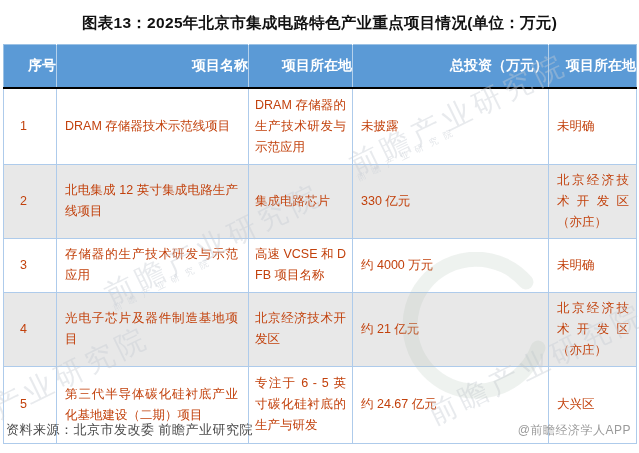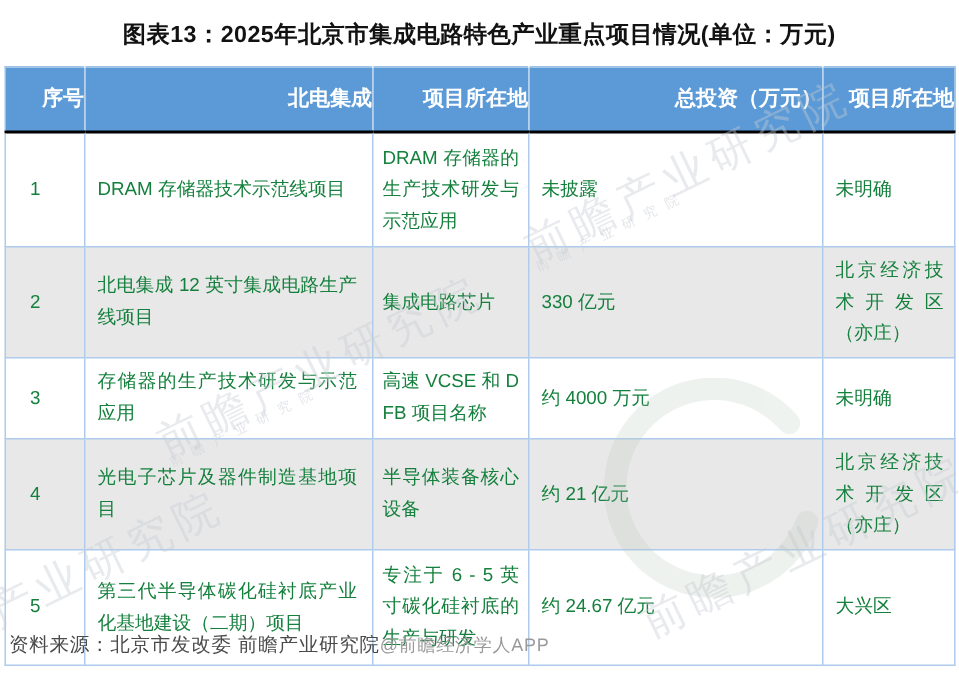--- a/index.html
+++ b/index.html
@@ -39,21 +39,21 @@
     height: 42px;
     border-right: 1px solid rgba(255,255,255,0.55);
     border-bottom: 2px solid #000000;
     text-align: right;
     vertical-align: middle;
     padding: 0;
   }
   thead th:last-child { border-right: none; }
   tbody td {
     font-size: 12.5px;
-    color: #15803d;
+    color: #c2410c;
     line-height: 21px;
     vertical-align: middle;
     border: 1px solid #aecbeb;
     background: #ffffff;
     padding: 5px 8px;
     word-break: break-all;
   }
   tbody tr.alt td { background: #e8e8e8; }
   tr.h1 { height: 76px; }
   tr.h2 { height: 61px; }
@@ -62,21 +62,21 @@
   tr.h5 { height: 77px; }
   td.c0 { padding-left: 16px; }
   td.c1 { padding-left: 8px; padding-right: 10px; text-align: justify; }
   td.c2 { padding-left: 6px; padding-right: 6px; text-align: justify; }
   td.c3 { }
   td.c4 { padding-left: 8px; padding-right: 7px; text-align: justify; margin-left: 16px; }
   .footer {
     position: absolute;
     left: 6px; right: 8px; top: 421px;
     display: flex;
-    justify-content: flex-start;
+    justify-content: space-between;
     align-items: baseline;
   }
   .source-note { font-size: 13px; color: #4a4a4a; letter-spacing: 0.5px; }
   .credit-note { font-size: 12px; color: #9a9a9a; letter-spacing: 0.5px; }
   .wm-layer {
     position: absolute; inset: 0;
     pointer-events: none;
     z-index: 6;
     overflow: hidden;
   }
@@ -109,21 +109,21 @@
   <colgroup>
     <col class="c0">
       <col class="c1">
       <col class="c2">
       <col class="c3">
       <col class="c4">
   </colgroup>
   <thead>
     <tr>
       <th>序号</th>
-      <th>北电集成</th>
+      <th>项目名称</th>
       <th>项目所在地</th>
       <th>总投资（万元）</th>
       <th>项目所在地</th>
     </tr>
   </thead>
   <tbody>
     <tr class="h1">
       <td class="c0">1</td>
       <td class="c1">DRAM 存储器技术示范线项目</td>
       <td class="c2">DRAM 存储器的生产技术研发与示范应用</td>
@@ -140,21 +140,21 @@
     <tr class="h3">
       <td class="c0">3</td>
       <td class="c1">存储器的生产技术研发与示范应用</td>
       <td class="c2">高速 VCSE 和 DFB 项目名称</td>
       <td class="c3">约 4000 万元</td>
       <td class="c4">未明确</td>
     </tr>
     <tr class="h4 alt">
       <td class="c0">4</td>
       <td class="c1">光电子芯片及器件制造基地项目</td>
-      <td class="c2">半导体装备核心设备</td>
+      <td class="c2">北京经济技术开发区</td>
       <td class="c3">约 21 亿元</td>
       <td class="c4">北京经济技术开发区（亦庄）</td>
     </tr>
     <tr class="h5">
       <td class="c0">5</td>
       <td class="c1">第三代半导体碳化硅衬底产业化基地建设（二期）项目</td>
       <td class="c2">专注于 6 - 5 英寸碳化硅衬底的生产与研发</td>
       <td class="c3">约 24.67 亿元</td>
       <td class="c4">大兴区</td>
     </tr>

